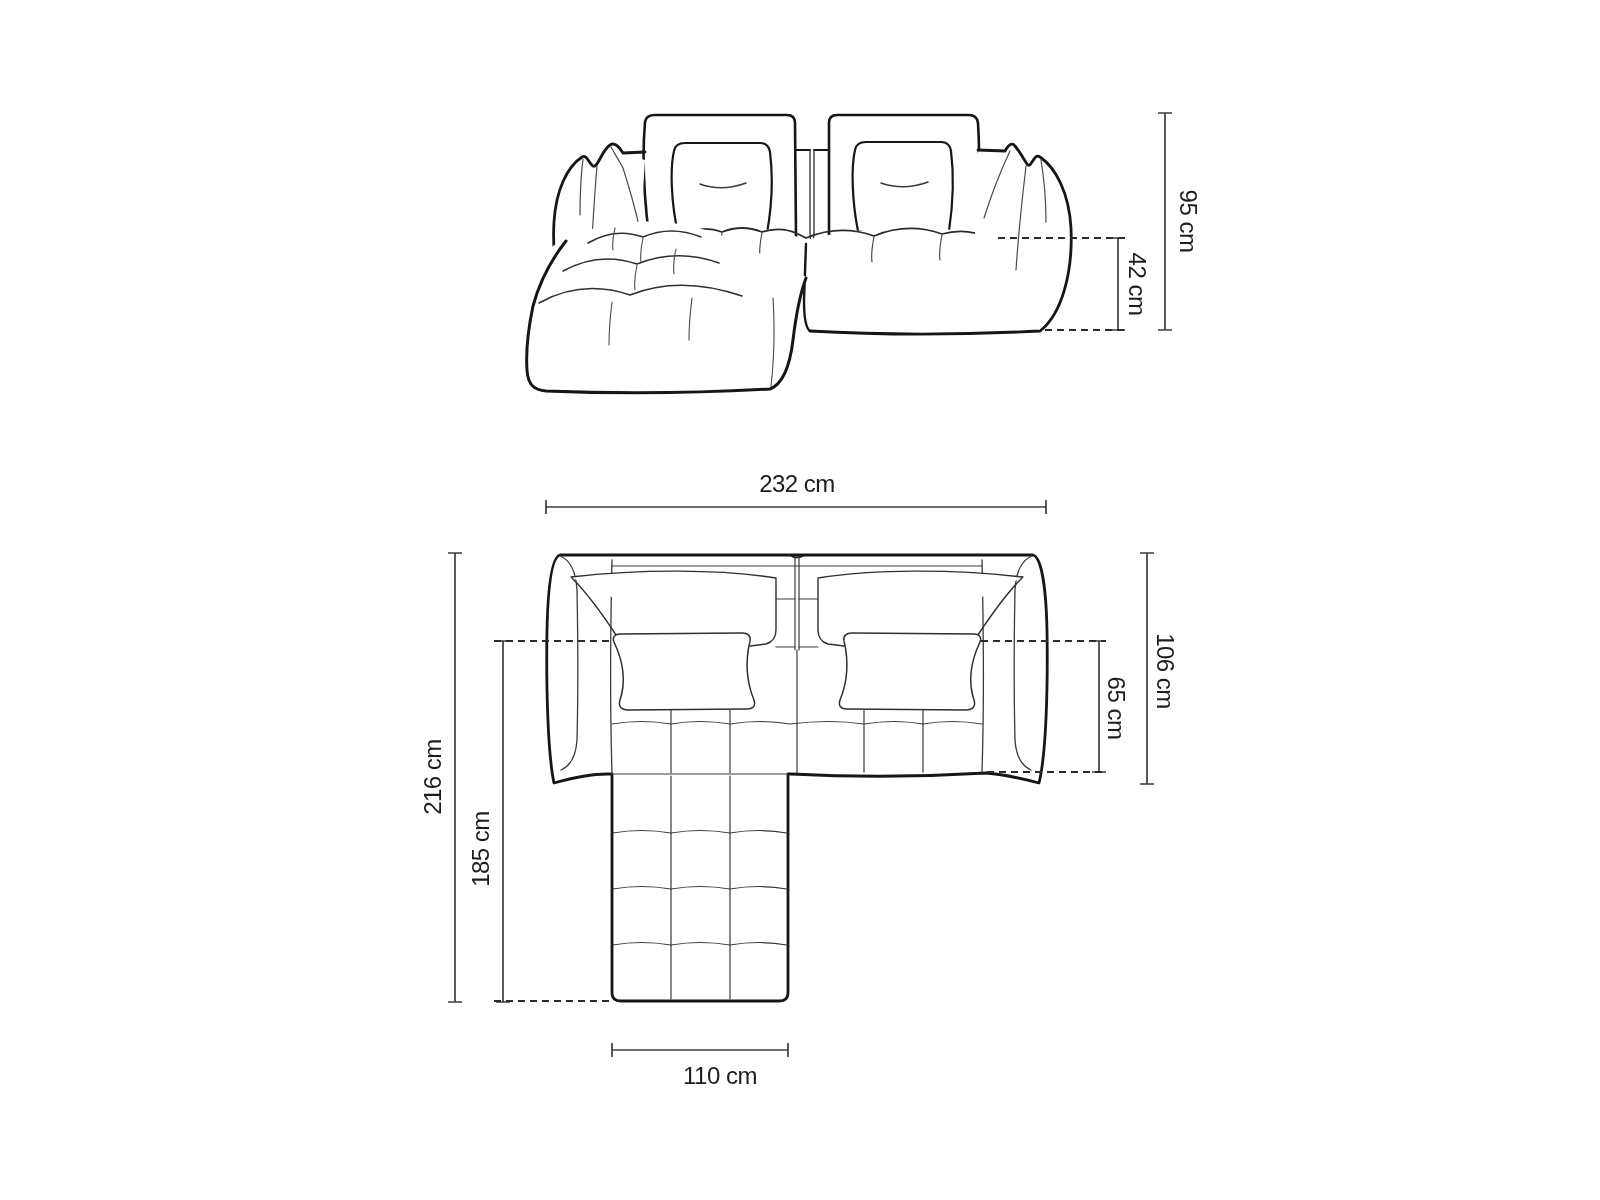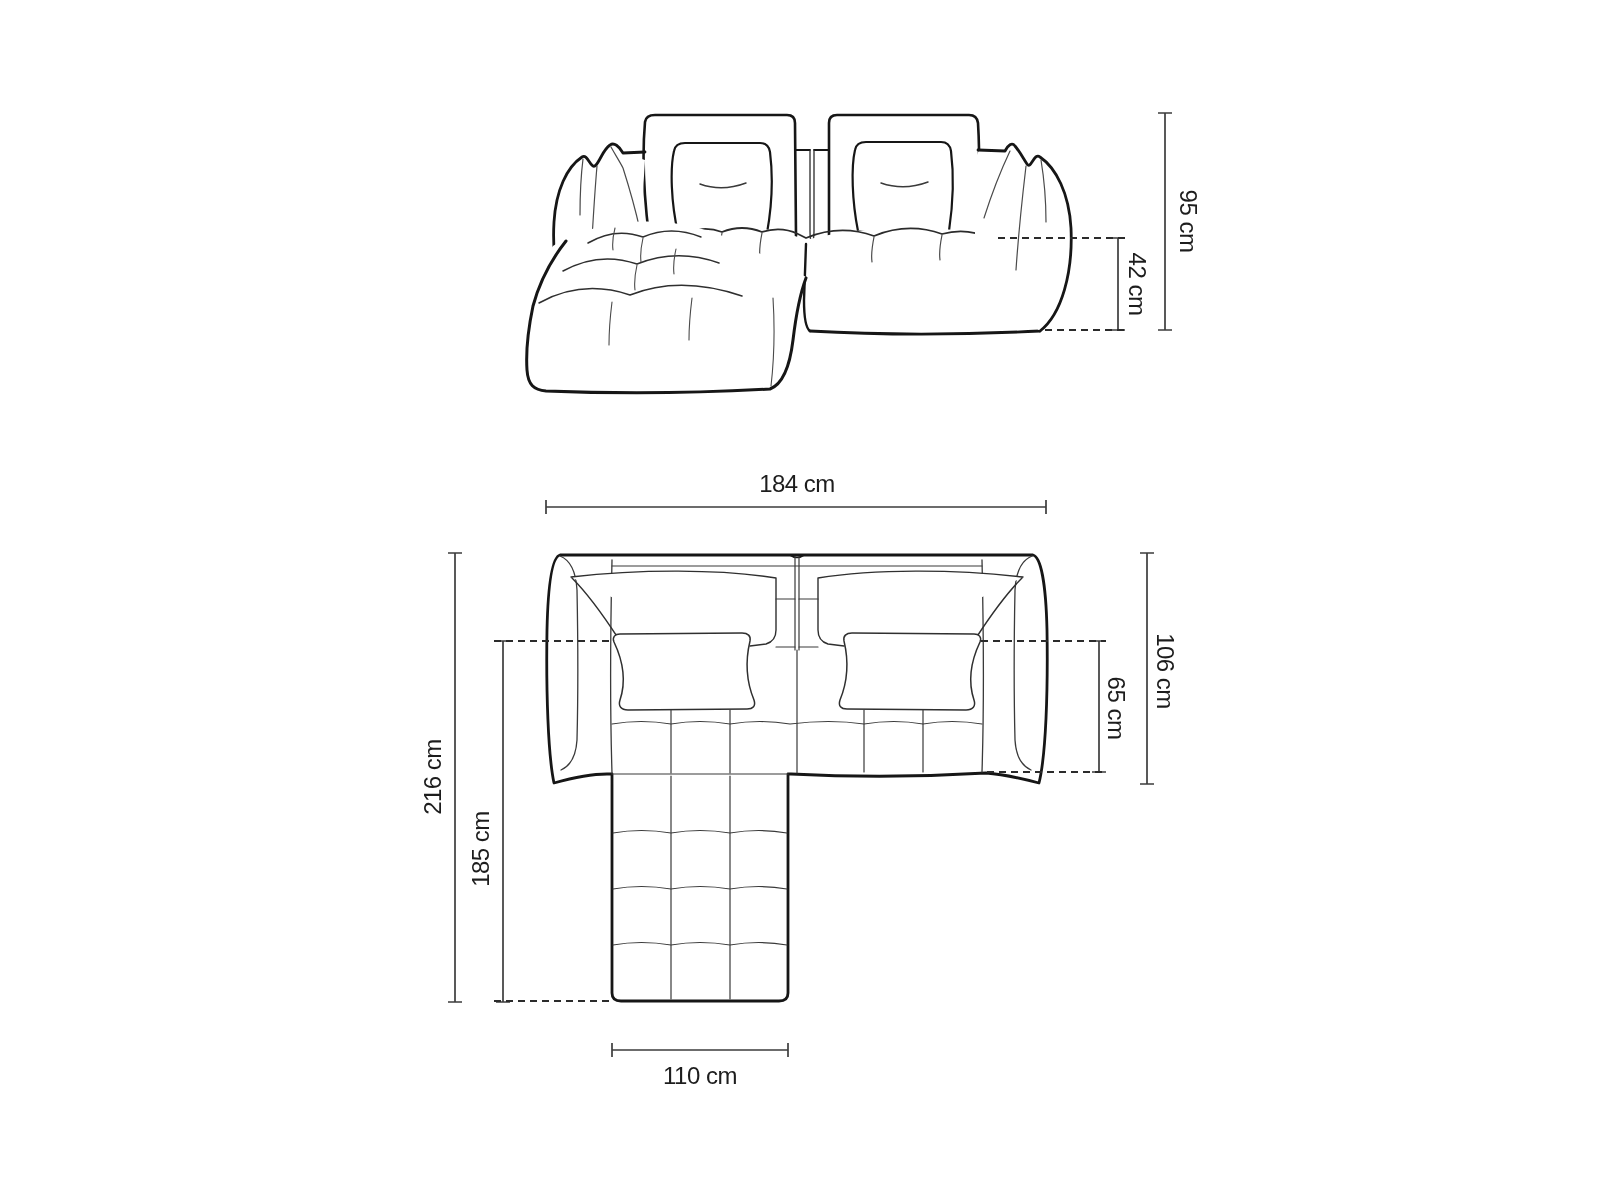--- a/index.html
+++ b/index.html
@@ -160,24 +160,24 @@
         <path d="M 987 772 L 1106 772"></path>
         <path d="M 494 1001 L 611 1001"></path>
       </g>
     </g>
   </svg>
 
   <div class="dim-label rot-cw" style="left:1188px;top:221px;">95 cm</div>
 
   <div class="dim-label rot-cw" style="left:1137px;top:284px;">42 cm</div>
 
-  <div class="dim-label horiz" style="left:797px;top:484px;">184 cm</div>
+  <div class="dim-label horiz" style="left:797px;top:484px;">232 cm</div>
 
   <div class="dim-label rot-ccw" style="left:433px;top:777px;">216 cm</div>
 
   <div class="dim-label rot-ccw" style="left:481px;top:849px;">185 cm</div>
 
   <div class="dim-label rot-cw" style="left:1165px;top:671px;">106 cm</div>
 
   <div class="dim-label rot-cw" style="left:1116px;top:708px;">65 cm</div>
 
-  <div class="dim-label horiz" style="left:700px;top:1076px;">110 cm</div>
+  <div class="dim-label horiz" style="left:720px;top:1076px;">110 cm</div>
 </div>
 
 </body></html>

